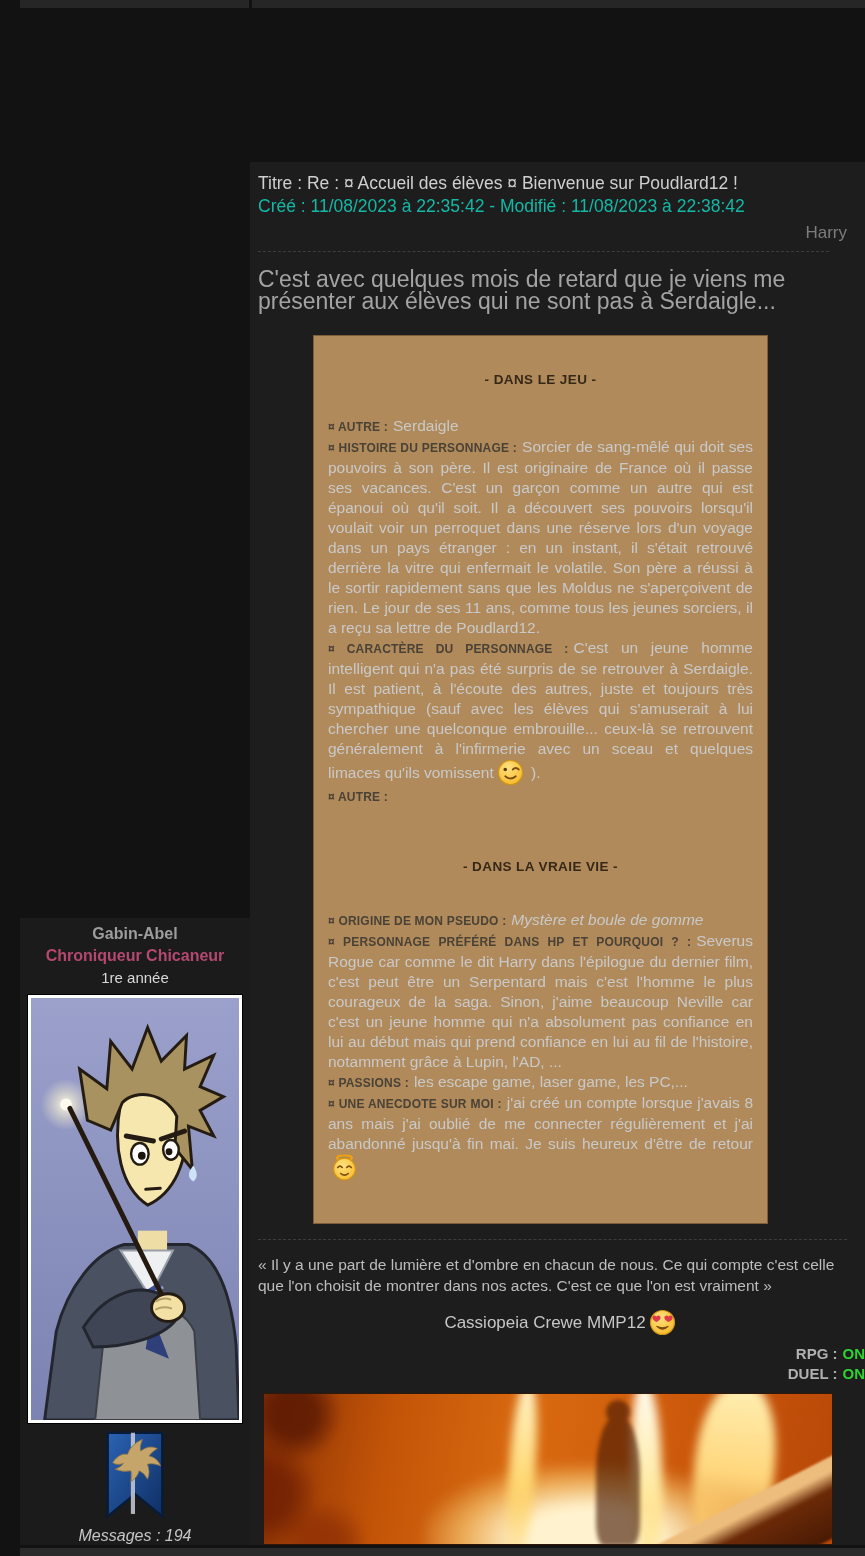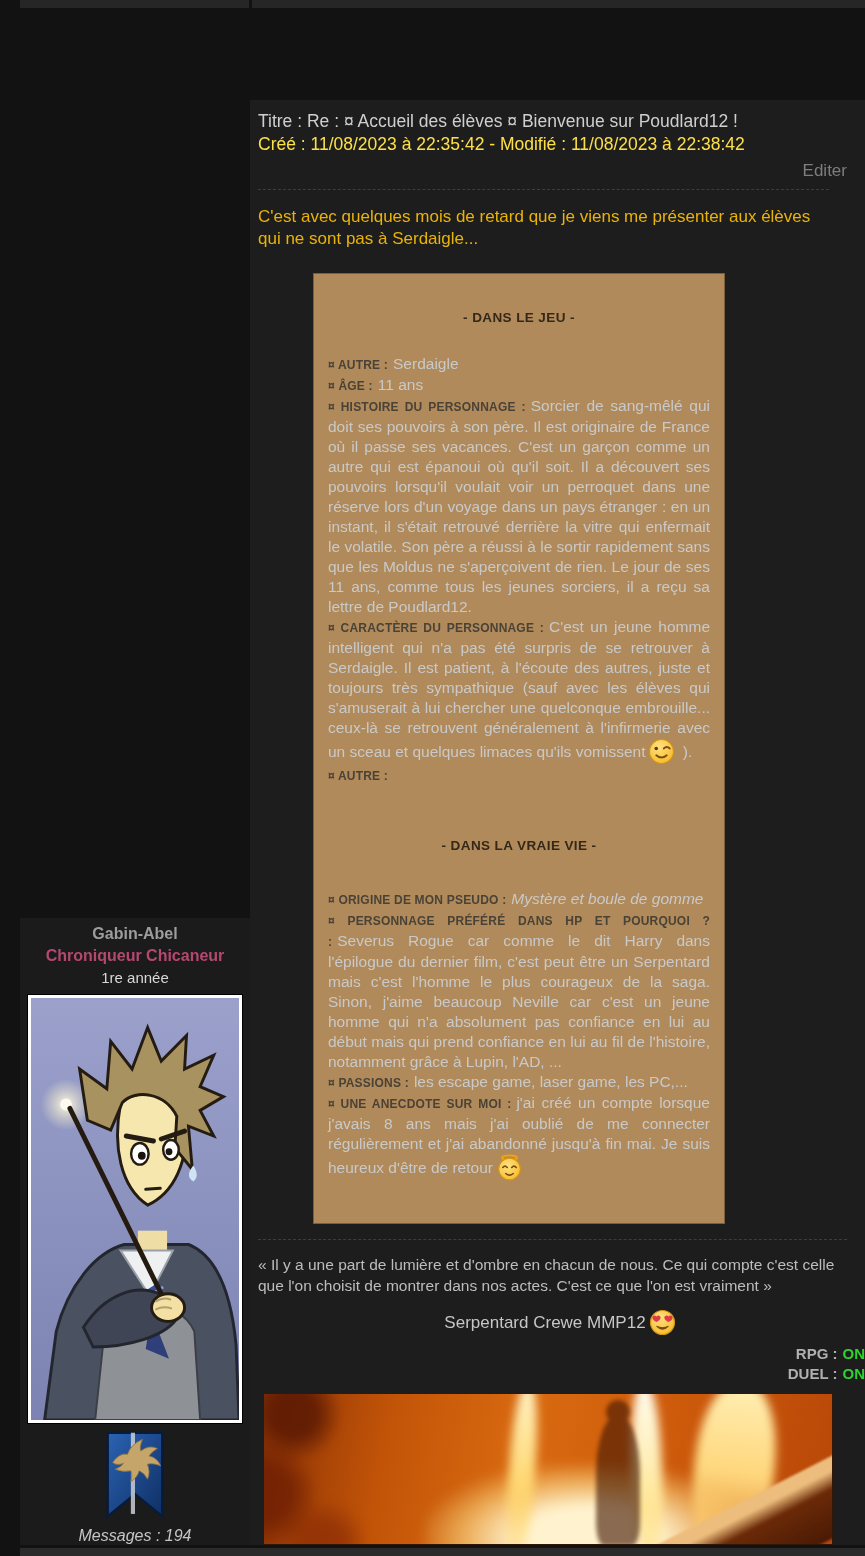--- a/index.html
+++ b/index.html
@@ -32,29 +32,29 @@
   }
   .avatar-frame svg { display:block; width:100%; height:100%; }
   .badge-wrap { margin-top:8px; height:88px; }
   .badge-wrap svg { width:58px; height:88px; }
   .messages { margin-top:8px; font-size:16px; color:#c6c6c6;font-style:italic; }
 
   
   .content { flex:1; background:#1d1d1d; padding:10px 0 0 8px; position:relative; }
   .post-head { padding-right:18px; }
   .post-title { font-size:17.5px; color:#cfcfcf; line-height:23px; }
-  .post-dates { font-size:17.5px; color:#fde047; line-height:23px; }
+  .post-dates { font-size:17.5px; color:#14b8a6; line-height:23px; }
   .edit-link { text-align:right; font-size:17px; color:#7d7d7d; line-height:22px; margin-top:4px; cursor:pointer; }
   .dashed-sep { border:none; border-top:1px dashed #3d3d3d; margin:7px 18px 0 0; }
 
-  .intro { margin:16px 30px 0 0; font-size:17px; line-height:22px; color:#eab308; }
+  .intro { margin:16px 30px 0 0; font-size:23px; line-height:22px; color:#a3a3a3; }
 
   
   .profile-box {
-    width:412px; margin:23px 0 0 55px;
+    width:455px; margin:23px 0 0 55px;
     background:#b08a5a; border:1px solid #7c5f3a;
     padding:34px 14px 42px 14px;
     font-size:15.5px; line-height:20px; color:#c9c9c9;
   }
   .box-header {
     text-align:center; font-size:13.5px; font-weight:bold;
     color:#352818; letter-spacing:.4px; margin-bottom:26px;
   }
   .box-header.irl { margin-top:50px; margin-bottom:33px; }
   .field { text-align:justify; margin:0; }
@@ -196,31 +196,30 @@
       </div>
 
       <div class="messages">Messages : 194</div>
     </aside>
 
     <main class="content">
 
       <div class="post-head">
         <div class="post-title">Titre : Re : ¤ Accueil des élèves ¤ Bienvenue sur Poudlard12 !</div>
         <div class="post-dates">Créé : 11/08/2023 à 22:35:42 - Modifié : 11/08/2023 à 22:38:42</div>
-        <div class="edit-link">Editer</div>
+        <div class="edit-link">Harry</div>
         <hr class="dashed-sep">
       </div>
 
       <p class="intro">C'est avec quelques mois de retard que je viens me présenter aux élèves qui ne sont pas à Serdaigle...</p>
 
       <div class="profile-box">
         <div class="box-header">- DANS LE JEU -</div>
 
         <p class="field"><span class="flabel">¤ AUTRE :</span><span class="fvalue">Serdaigle</span></p>
-        <p class="field"><span class="flabel">¤ ÂGE :</span><span class="fvalue">11 ans</span></p>
         <p class="field"><span class="flabel">¤ HISTOIRE DU PERSONNAGE :</span><span class="fvalue">Sorcier de sang-mêlé qui doit ses pouvoirs à son père. Il est originaire de France où il passe ses vacances. C'est un garçon comme un autre qui est épanoui où qu'il soit. Il a découvert ses pouvoirs lorsqu'il voulait voir un perroquet dans une réserve lors d'un voyage dans un pays étranger : en un instant, il s'était retrouvé derrière la vitre qui enfermait le volatile. Son père a réussi à le sortir rapidement sans que les Moldus ne s'aperçoivent de rien. Le jour de ses 11 ans, comme tous les jeunes sorciers, il a reçu sa lettre de Poudlard12.</span></p>
         <p class="field"><span class="flabel">¤ CARACTÈRE DU PERSONNAGE :</span><span class="fvalue">C'est un jeune homme intelligent qui n'a pas été surpris de se retrouver à Serdaigle. Il est patient, à l'écoute des autres, juste et toujours très sympathique (sauf avec les élèves qui s'amuserait à lui chercher une quelconque embrouille... ceux-là se retrouvent généralement à l'infirmerie avec un sceau et quelques limaces qu'ils vomissent</span><span class="emoji"><svg viewBox="0 0 36 36">
                 <defs>
                   <radialGradient id="em1" cx="0.4" cy="0.3" r="0.9">
                     <stop offset="0" stop-color="#ffe180"></stop>
                     <stop offset="1" stop-color="#f5b218"></stop>
                   </radialGradient>
                 </defs>
                 <circle cx="18" cy="18" r="16" fill="url(#em1)" stroke="#d29413" stroke-width="1.5"></circle>
                 <path d="M21 14 q4 -4 8 0" stroke="#7a4e12" stroke-width="2.4" fill="none" stroke-linecap="round"></path>
@@ -245,21 +244,21 @@
                 <circle cx="18" cy="20" r="14.5" fill="url(#em2)" stroke="#d29413" stroke-width="1.5"></circle>
                 <path d="M9 18 q3 -3.5 6 0 M21 18 q3 -3.5 6 0" stroke="#7a4e12" stroke-width="2.2" fill="none" stroke-linecap="round"></path>
                 <path d="M13 26 q5 4.5 10 0" stroke="#7a4e12" stroke-width="2.2" fill="none" stroke-linecap="round"></path>
               </svg></span></p>
       </div>
 
       <hr class="dashed-sep" style="margin-top:15px;">
 
       <div class="signature">
         <p class="sig-quote">« Il y a une part de lumière et d'ombre en chacun de nous. Ce qui compte c'est celle que l'on choisit de montrer dans nos actes. C'est ce que l'on est vraiment »</p>
-        <p class="sig-name"><span>Serpentard Crewe MMP12</span><span class="emoji"><svg viewBox="0 0 36 36">
+        <p class="sig-name"><span>Cassiopeia Crewe MMP12</span><span class="emoji"><svg viewBox="0 0 36 36">
                 <defs>
                   <radialGradient id="em3" cx="0.4" cy="0.3" r="0.9">
                     <stop offset="0" stop-color="#ffe180"></stop>
                     <stop offset="1" stop-color="#f5b218"></stop>
                   </radialGradient>
                 </defs>
                 <circle cx="18" cy="18" r="16" fill="url(#em3)" stroke="#d29413" stroke-width="1.5"></circle>
                 <path d="M10 10 c2 -2.6 5.5 -1 5.5 1.6 c0 2.2 -3 4.4 -5.5 5.8 c-2.5 -1.4 -5.5 -3.6 -5.5 -5.8 c0 -2.6 3.5 -4.2 5.5 -1.6 Z" fill="#e03a4a"></path>
                 <path d="M26 10 c2 -2.6 5.5 -1 5.5 1.6 c0 2.2 -3 4.4 -5.5 5.8 c-2.5 -1.4 -5.5 -3.6 -5.5 -5.8 c0 -2.6 3.5 -4.2 5.5 -1.6 Z" fill="#e03a4a"></path>
                 <path d="M10 23 q8 8 16 0 q-8 4 -16 0 Z" fill="#93301c" stroke="#7a4e12" stroke-width="1.4"></path>

